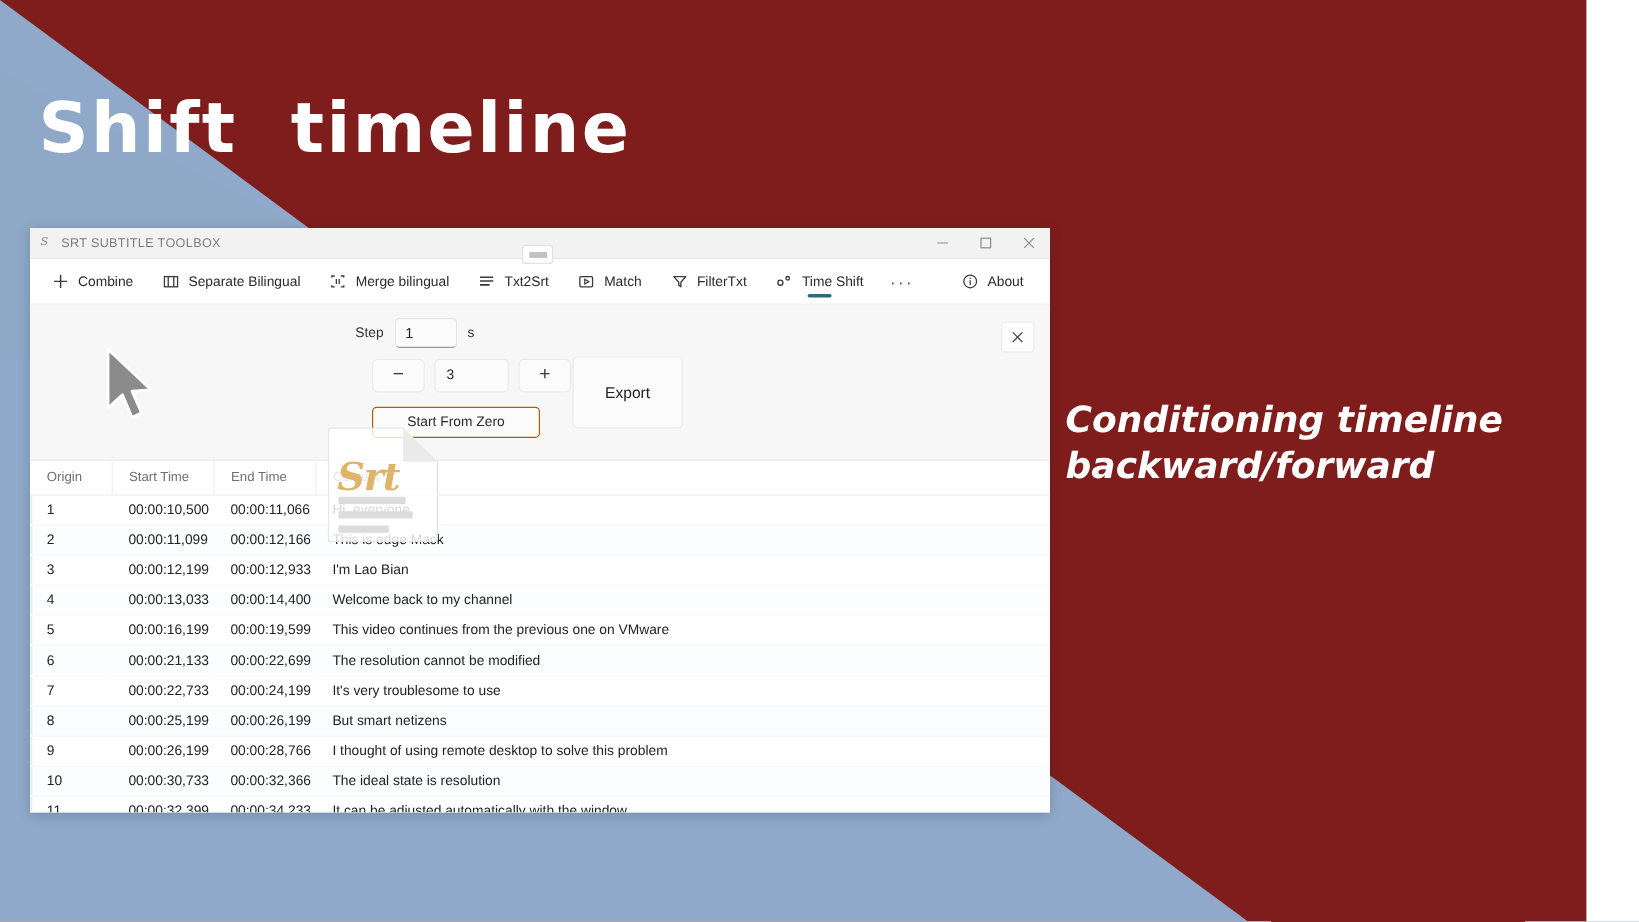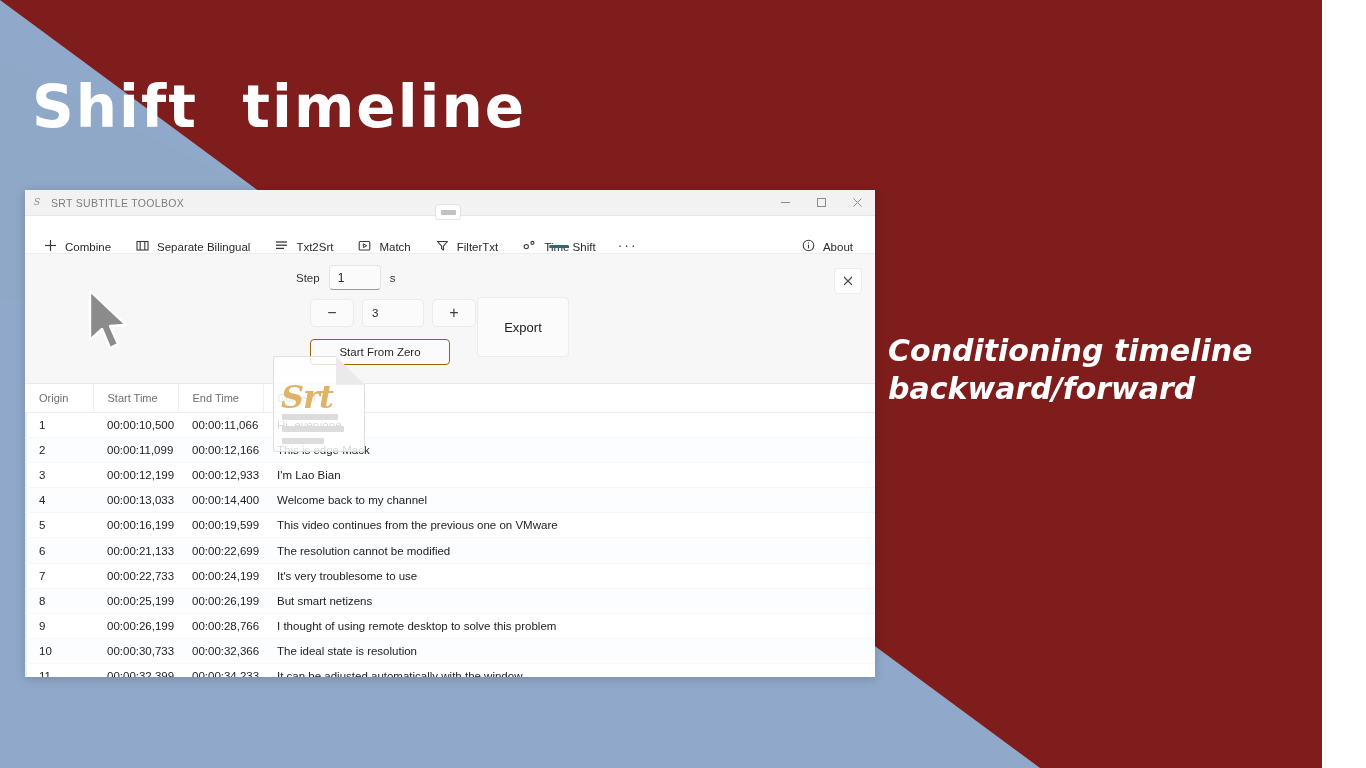--- a/index.html
+++ b/index.html
@@ -103,21 +103,21 @@
   
   .toolbar {
     height: 38px;
     background: #ffffff;
     border-bottom: 1px solid #ededed;
     display: flex; align-items: stretch;
     flex: none;
     position: relative;
   }
   .tool {
-    display: flex; align-items: flex-end; gap: 7px;
+    display: flex; align-items: center; gap: 7px;
     padding: 0 12px;
     font-size: 11.5px;
     color: #2a2a2a;
     position: relative;
     cursor: default;
     white-space: nowrap;
   }
   .tool:first-child { margin-left: 6px; }
   .tool .ticon {
     display: flex; align-items: center; justify-content: center;
@@ -389,20 +389,30 @@
         <span class="ticon">
           <svg width="13" height="13" viewBox="0 0 13 13">
             <rect x="1" y="2.5" width="11" height="8.5" fill="none" stroke="#3a3a3a" stroke-width="1.1"></rect>
             <line x1="4.2" y1="2.5" x2="4.2" y2="11" stroke="#3a3a3a" stroke-width="1.1"></line>
             <line x1="8.8" y1="2.5" x2="8.8" y2="11" stroke="#3a3a3a" stroke-width="1.1"></line>
           </svg>
         </span>
         <span>Separate Bilingual</span>
       </div>
 
+      <div class="tool">
+        <span class="ticon">
+          <svg width="13" height="13" viewBox="0 0 13 13">
+            <path d="M1.5 3.3 V2 H4  M9 2 H11.5 V3.3  M11.5 9.7 V11 H9  M4 11 H1.5 V9.7" fill="none" stroke="#3a3a3a" stroke-width="1.1"></path>
+            <line x1="5.3" y1="4.4" x2="5.3" y2="8.6" stroke="#3a3a3a" stroke-width="1.1"></line>
+            <line x1="7.7" y1="4.4" x2="7.7" y2="8.6" stroke="#3a3a3a" stroke-width="1.1"></line>
+          </svg>
+        </span>
+        <span>Merge bilingual</span>
+      </div>
 
       <div class="tool">
         <span class="ticon">
           <svg width="13" height="13" viewBox="0 0 13 13">
             <line x1="1" y1="3" x2="12" y2="3" stroke="#3a3a3a" stroke-width="1.3"></line>
             <line x1="1" y1="6.2" x2="12" y2="6.2" stroke="#3a3a3a" stroke-width="1.3"></line>
             <line x1="1" y1="9.4" x2="9" y2="9.4" stroke="#3a3a3a" stroke-width="1.3"></line>
           </svg>
         </span>
         <span>Txt2Srt</span>

